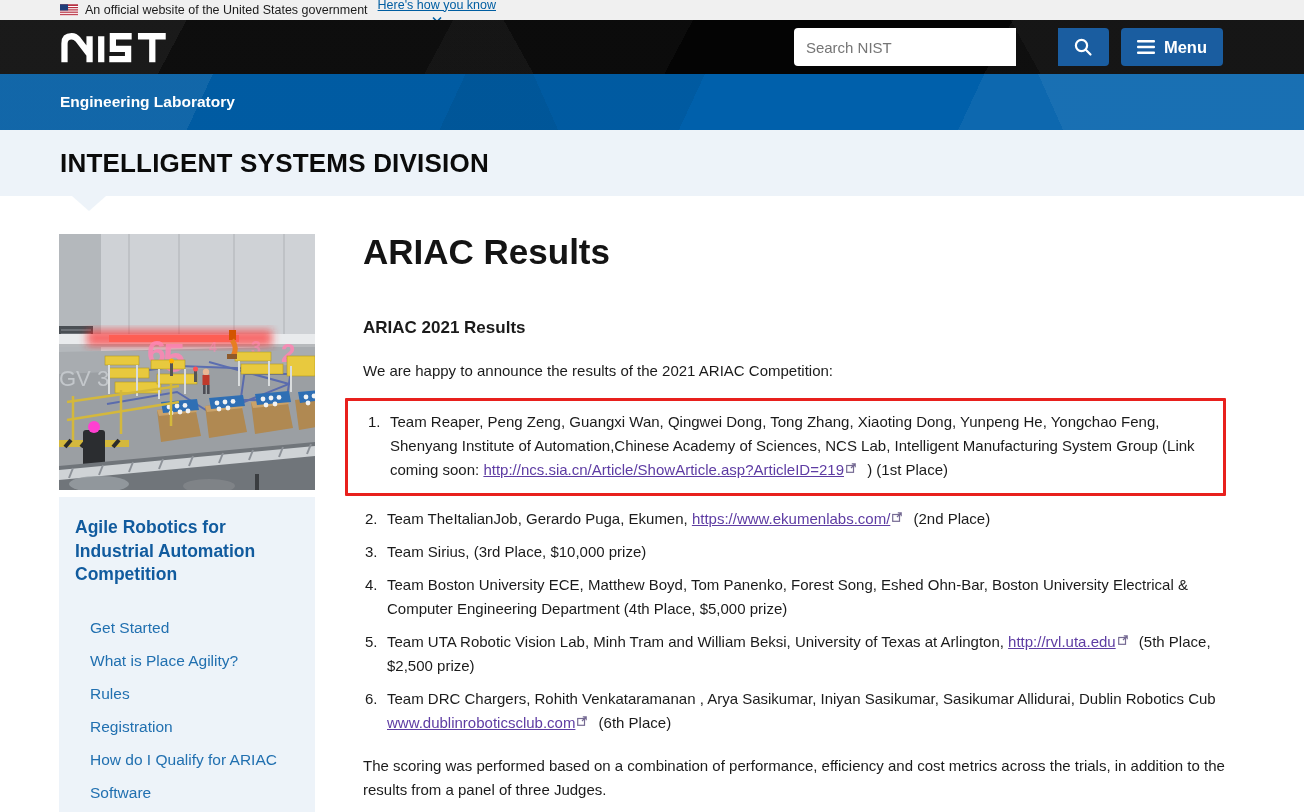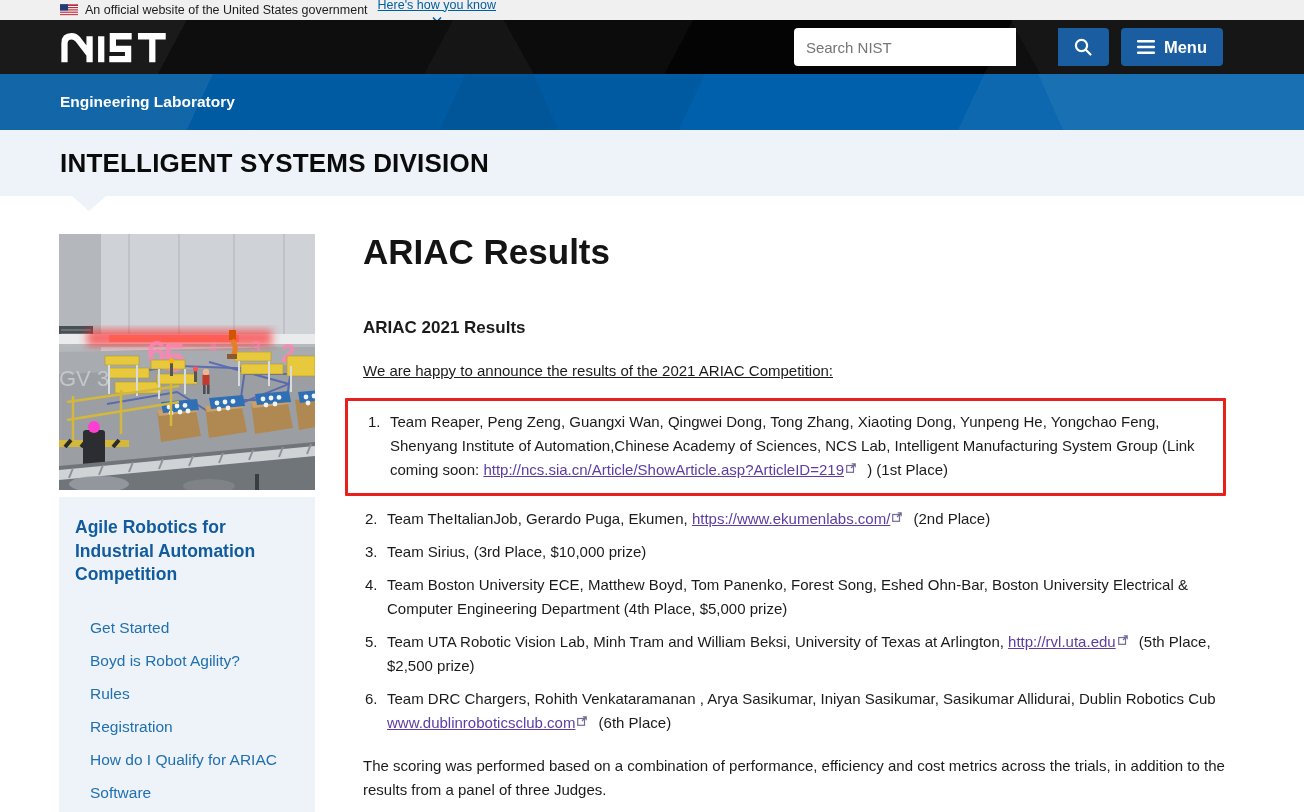--- a/index.html
+++ b/index.html
@@ -63,21 +63,21 @@
   .side-nav .nav-title{ color:var(--side-title); font-weight:bold; font-size:17.5px;
     line-height:1.35; cursor:pointer; }
   .side-links{ list-style:none; margin-top:32px; padding-left:15px; }
   .side-links li{ margin-bottom:15px; }
   .side-links a{ color:var(--side-link); font-size:15.5px; text-decoration:none;
     cursor:pointer; line-height:17px; display:inline-block;}
 
   .main{ width:863px; margin-left:48px; padding-top:36px; }
   .main h2.page-title{ font-size:35px; font-weight:bold; color:#141414; }
   .main h3.sub-title{ margin-top:46px; font-size:17px; font-weight:bold; }
-  .main p.intro{ margin-top:21px; font-size:15px;text-decoration:underline; }
+  .main p.intro{ margin-top:21px; font-size:15px; }
   .main p{ font-size:15px; line-height:24px; }
 
   ol.results{ list-style:none; margin-top:15px; }
   ol.results li{ position:relative; padding-left:24px; margin-bottom:9px;
     font-size:15px; line-height:24px; }
   ol.results li .num{ position:absolute; left:2px; }
   ol.results li.hl{ border:3px solid var(--red); margin-left:-18px; border-radius:1px;
     padding:9px 14px 11px 42px; margin-bottom:11px; }
   ol.results li.hl .num{ left:20px; top:9px; }
   a.result-link{ color:var(--visited); text-decoration:underline; cursor:pointer; }
@@ -335,21 +335,21 @@
           </g>
         <ellipse cx="40" cy="250" rx="30" ry="8" fill="#9aa0a5" opacity=".8"></ellipse>
         <ellipse cx="150" cy="252" rx="26" ry="7" fill="#86898d" opacity=".7"></ellipse>
         <rect x="196" y="240" width="4" height="16" fill="#3a3d40"></rect>
       </svg>
 
       <div class="side-nav">
         <div class="nav-title">Agile Robotics for Industrial Automation Competition</div>
         <ul class="side-links" id="side-links">
             <li><a>Get Started</a></li>
-            <li><a>Boyd is Robot Agility?</a></li>
+            <li><a>What is Place Agility?</a></li>
             <li><a>Rules</a></li>
             <li><a>Registration</a></li>
             <li><a>How do I Qualify for ARIAC</a></li>
             <li><a>Software</a></li>
           </ul>
       </div>
     </div>
 
     <div class="main">
       <h2 class="page-title">ARIAC Results</h2>

